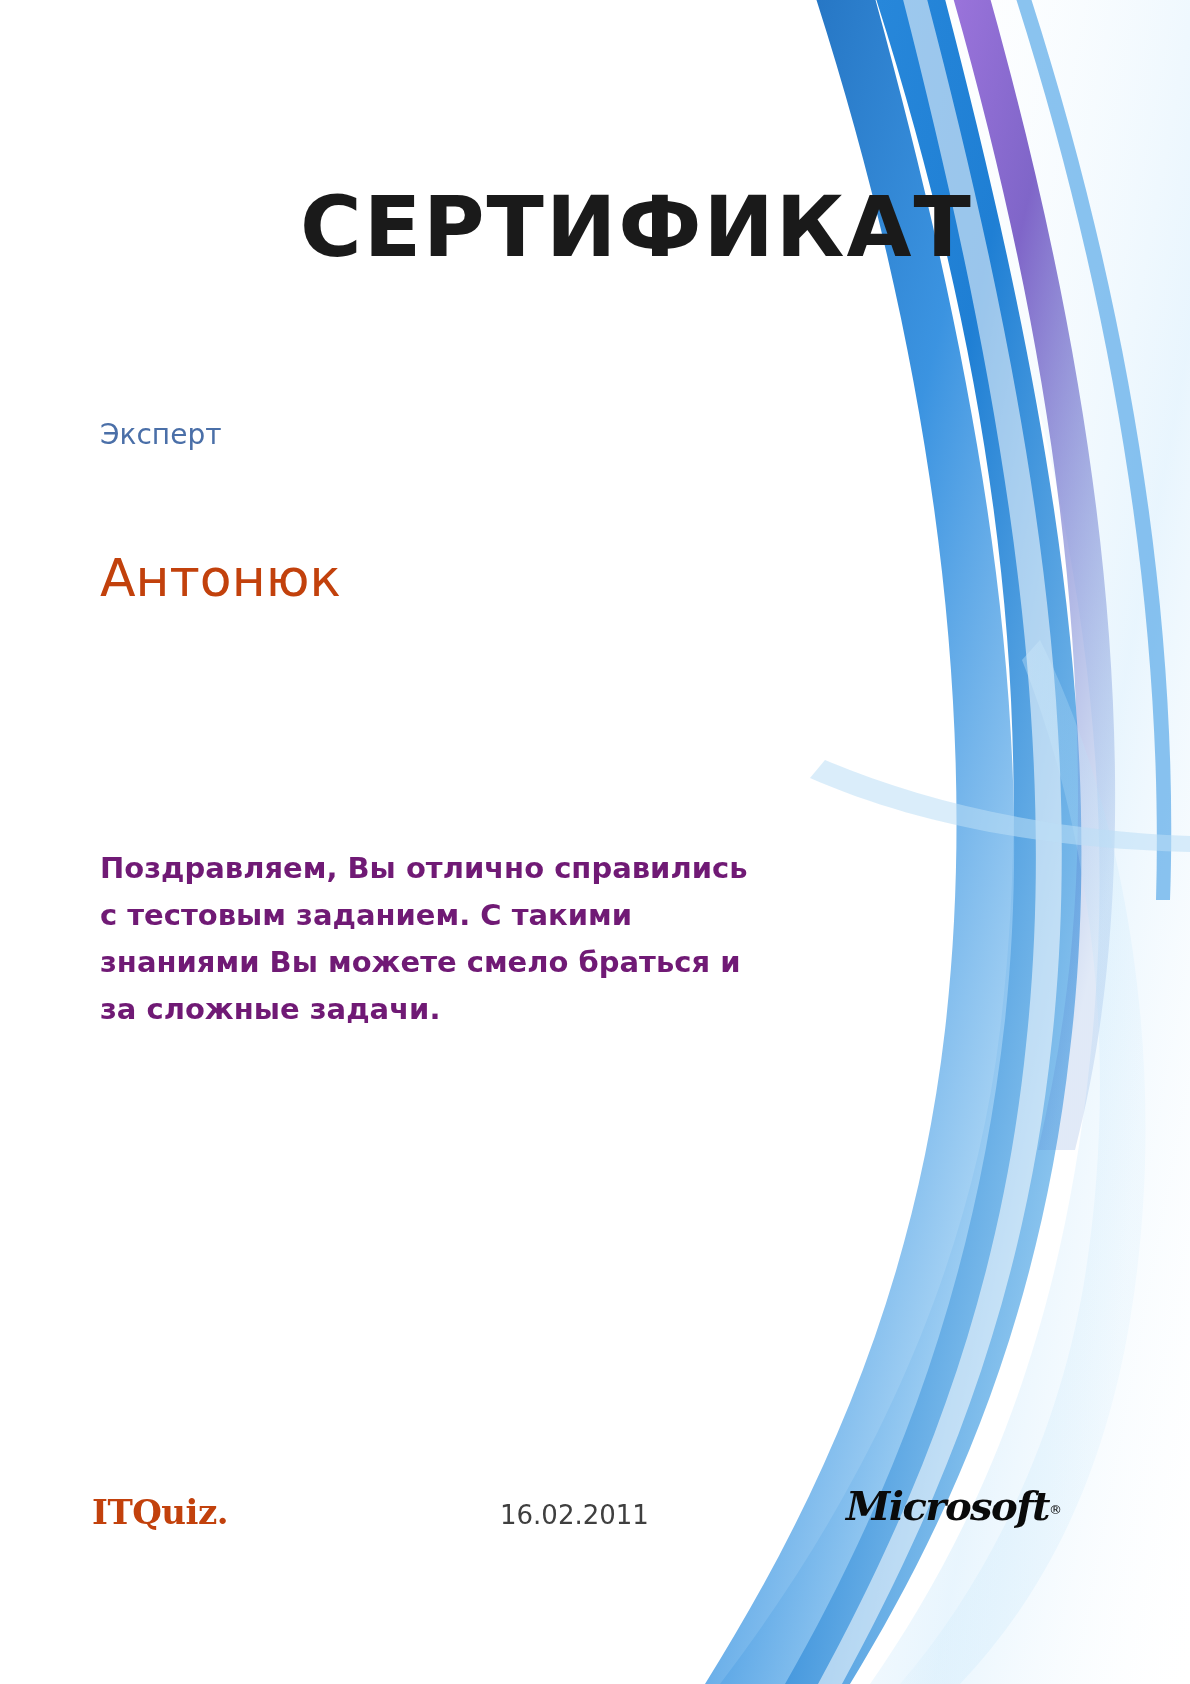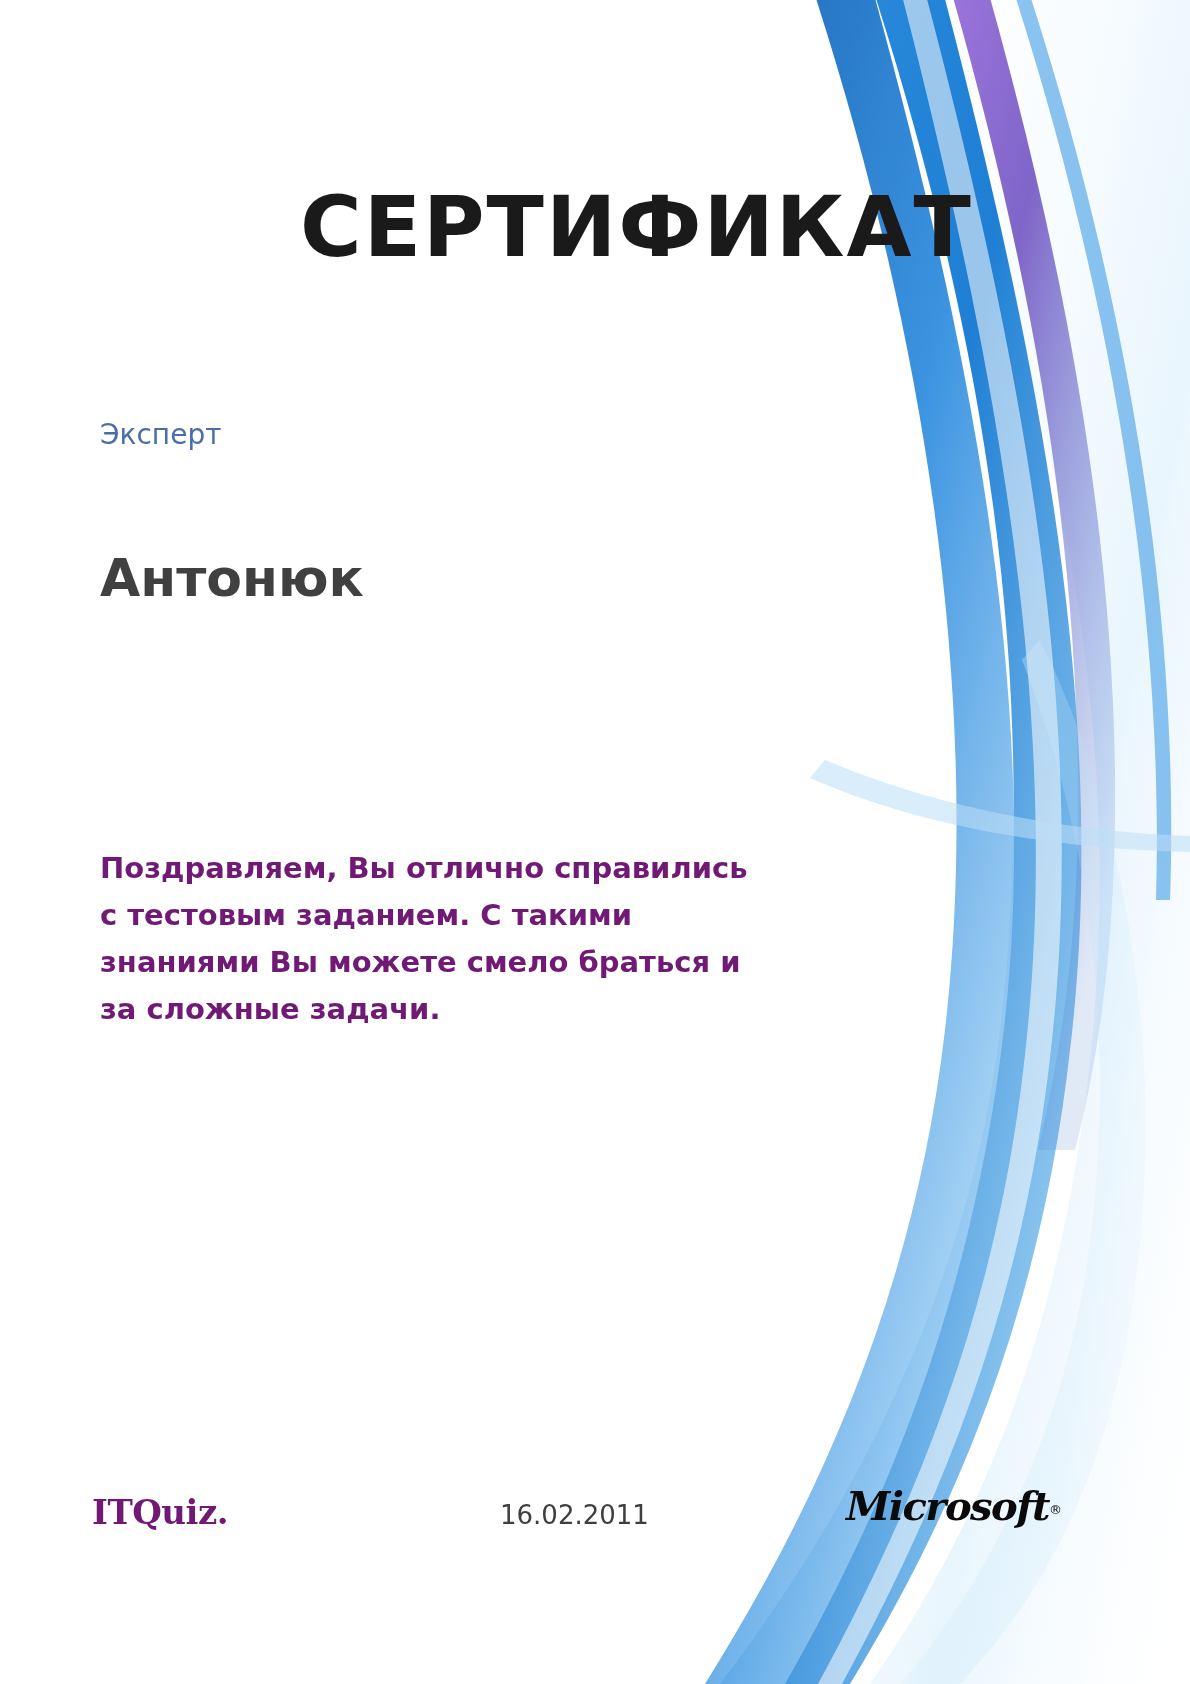--- a/index.html
+++ b/index.html
@@ -53,22 +53,22 @@
     font-size: 28px;
     color: #4a6fa8;
     font-weight: 400;
   }
   .recipient {
     position: absolute;
     left: 100px;
     top: 548px;
     font-size: 52px;
     line-height: 1.18;
-    color: #404040;
-    font-weight: 700;
+    color: #c2410c;
+    font-weight: 400;
     max-width: 600px;
     text-align: right;
   }
   .recipient span {
     display: block;
   }
   .message {
     position: absolute;
     left: 100px;
     top: 845px;
@@ -80,21 +80,21 @@
   }
 
   
   .footer-brand {
     position: absolute;
     left: 92px;
     top: 1492px;
     font-family: "DejaVu Serif", "Liberation Serif", serif;
     font-size: 34px;
     font-weight: bold;
-    color: #701a75;
+    color: #c2410c;
     letter-spacing: -0.5px;
   }
   .footer-date {
     position: absolute;
     left: 500px;
     top: 1500px;
     font-size: 26px;
     color: #3f3f3f;
   }
   .ms-logo {

